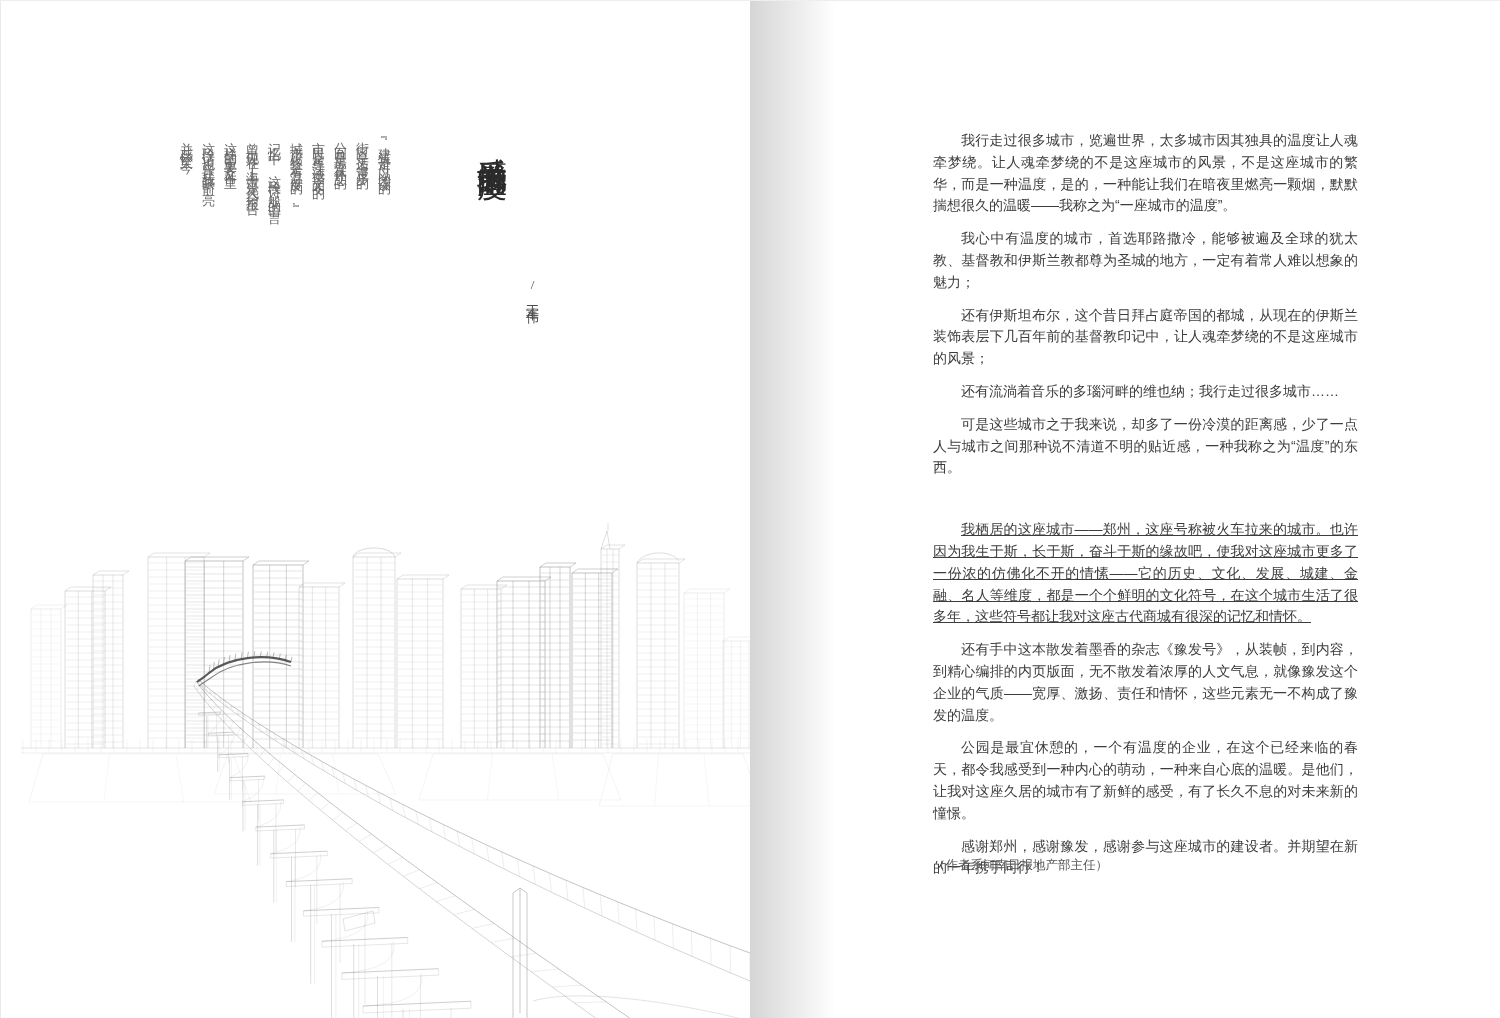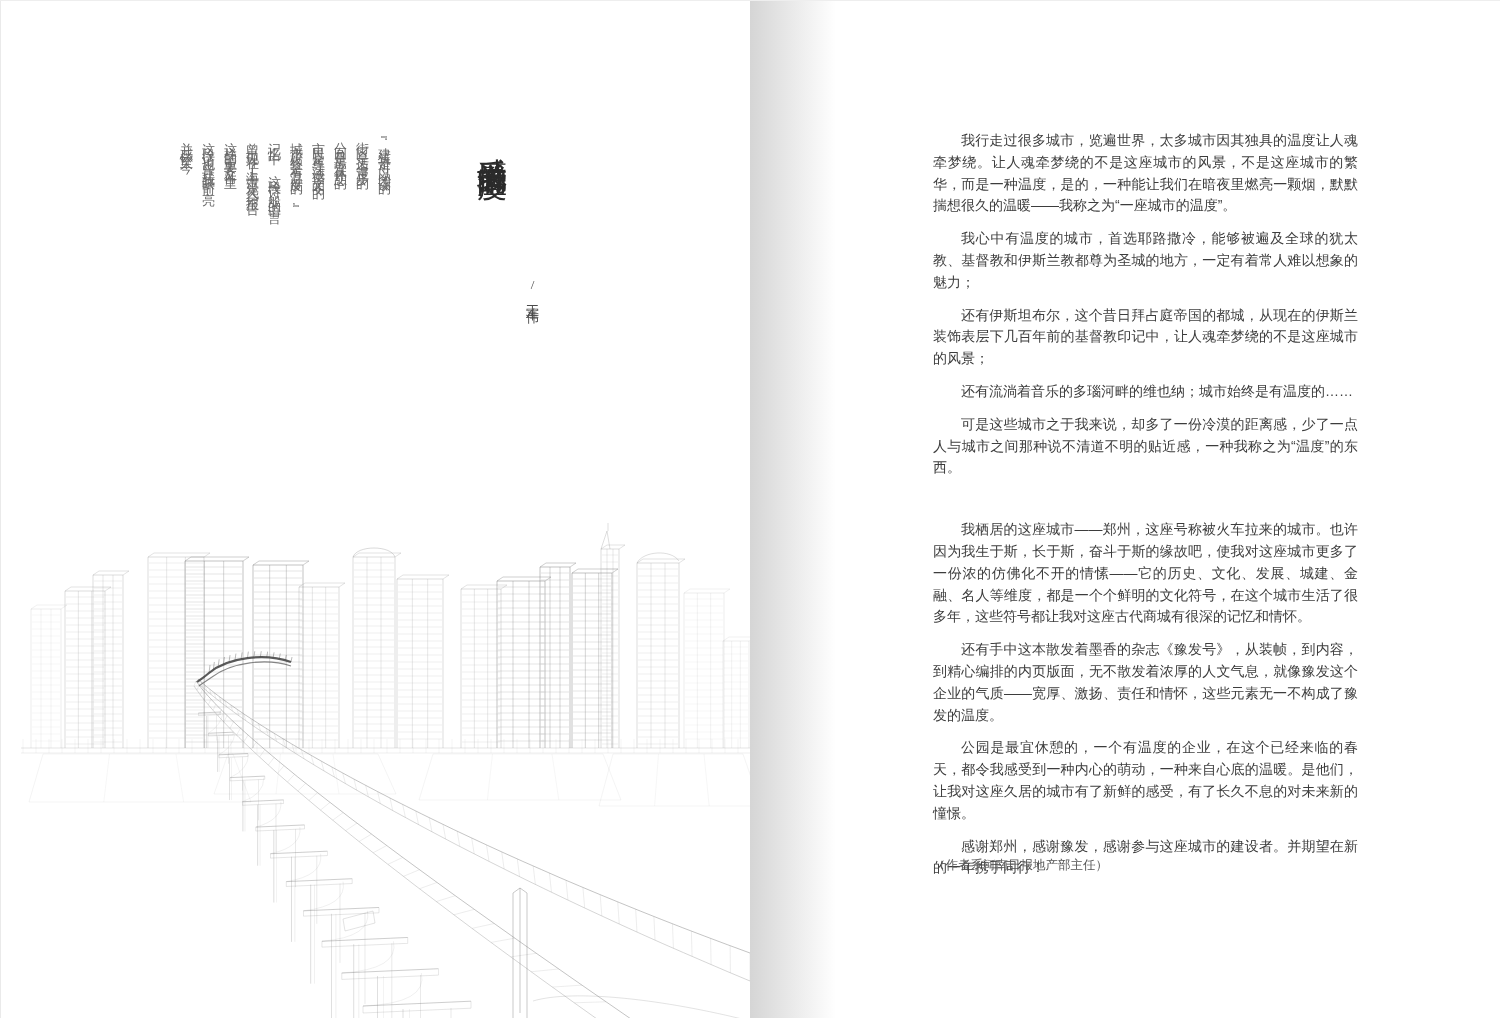--- a/index.html
+++ b/index.html
@@ -25,21 +25,21 @@
   .author-vertical{position:absolute;left:523px;top:276px;
     writing-mode:vertical-rl;text-orientation:upright;
     font-family:"Liberation Serif",serif;font-size:13px;letter-spacing:3px;
     color:#4a4a4a;line-height:16px;}
   .illustration{position:absolute;left:12px;top:520px;}
 
   
   .body-text{position:absolute;left:183px;top:129px;width:425px;
     color:#3d3d3d;font-size:14px;line-height:21.8px;text-align:justify;}
   .body-text p{margin:0 0 11px 0;text-indent:2em;}
-  .body-text p.section-start{margin-top:40px;}
+  .body-text p.section-start{margin-top:40px;text-decoration:underline;}
   .byline{position:absolute;left:183px;top:856px;width:409px;
     text-align:left;color:#555;font-size:12.5px;}
 
   
   .side-tab{position:absolute;right:0;top:382px;width:39px;height:257px;
     border-radius:12px 0 0 12px;display:flex;flex-direction:column;
     align-items:center;padding-top:15px;box-sizing:border-box;color:#fff;}
   .tab-logo{margin-bottom:16px;}
   .tab-dot{font-size:9px;line-height:10px;opacity:.9;}
   .tab-section{writing-mode:vertical-rl;text-orientation:upright;
@@ -812,21 +812,21 @@
         <path d="M330 398 L360 390 L362 402 L332 410 Z" fill="none" stroke="#8a8a8a" stroke-width="0.7" opacity="0.35"></path>
       </svg>
   </section>
 
   <section class="page page-right">
     <div class="fold-shadow"></div>
     <div class="body-text" id="bodyText">
         <p>我行走过很多城市，览遍世界，太多城市因其独具的温度让人魂牵梦绕。让人魂牵梦绕的不是这座城市的风景，不是这座城市的繁华，而是一种温度，是的，一种能让我们在暗夜里燃亮一颗烟，默默揣想很久的温暖——我称之为“一座城市的温度”。</p>
         <p>我心中有温度的城市，首选耶路撒冷，能够被遍及全球的犹太教、基督教和伊斯兰教都尊为圣城的地方，一定有着常人难以想象的魅力；</p>
         <p>还有伊斯坦布尔，这个昔日拜占庭帝国的都城，从现在的伊斯兰装饰表层下几百年前的基督教印记中，让人魂牵梦绕的不是这座城市的风景；</p>
-        <p>还有流淌着音乐的多瑙河畔的维也纳；城市始终是有温度的……</p>
+        <p>还有流淌着音乐的多瑙河畔的维也纳；我行走过很多城市……</p>
         <p>可是这些城市之于我来说，却多了一份冷漠的距离感，少了一点人与城市之间那种说不清道不明的贴近感，一种我称之为“温度”的东西。</p>
         <p class="section-start">我栖居的这座城市——郑州，这座号称被火车拉来的城市。也许因为我生于斯，长于斯，奋斗于斯的缘故吧，使我对这座城市更多了一份浓的仿佛化不开的情愫——它的历史、文化、发展、城建、金融、名人等维度，都是一个个鲜明的文化符号，在这个城市生活了很多年，这些符号都让我对这座古代商城有很深的记忆和情怀。</p>
         <p>还有手中这本散发着墨香的杂志《豫发号》，从装帧，到内容，到精心编排的内页版面，无不散发着浓厚的人文气息，就像豫发这个企业的气质——宽厚、激扬、责任和情怀，这些元素无一不构成了豫发的温度。</p>
         <p>公园是最宜休憩的，一个有温度的企业，在这个已经来临的春天，都令我感受到一种内心的萌动，一种来自心底的温暖。是他们，让我对这座久居的城市有了新鲜的感受，有了长久不息的对未来新的憧憬。</p>
         <p>感谢郑州，感谢豫发，感谢参与这座城市的建设者。并期望在新的一年携手同行！</p>
       </div>
     <div class="byline">（作者系河南日报地产部主任）</div>
 
     <aside class="side-tab" id="sideTab" style="background: rgb(157, 74, 60);">
       <svg class="tab-logo" width="24" height="26" viewBox="0 0 24 26">

